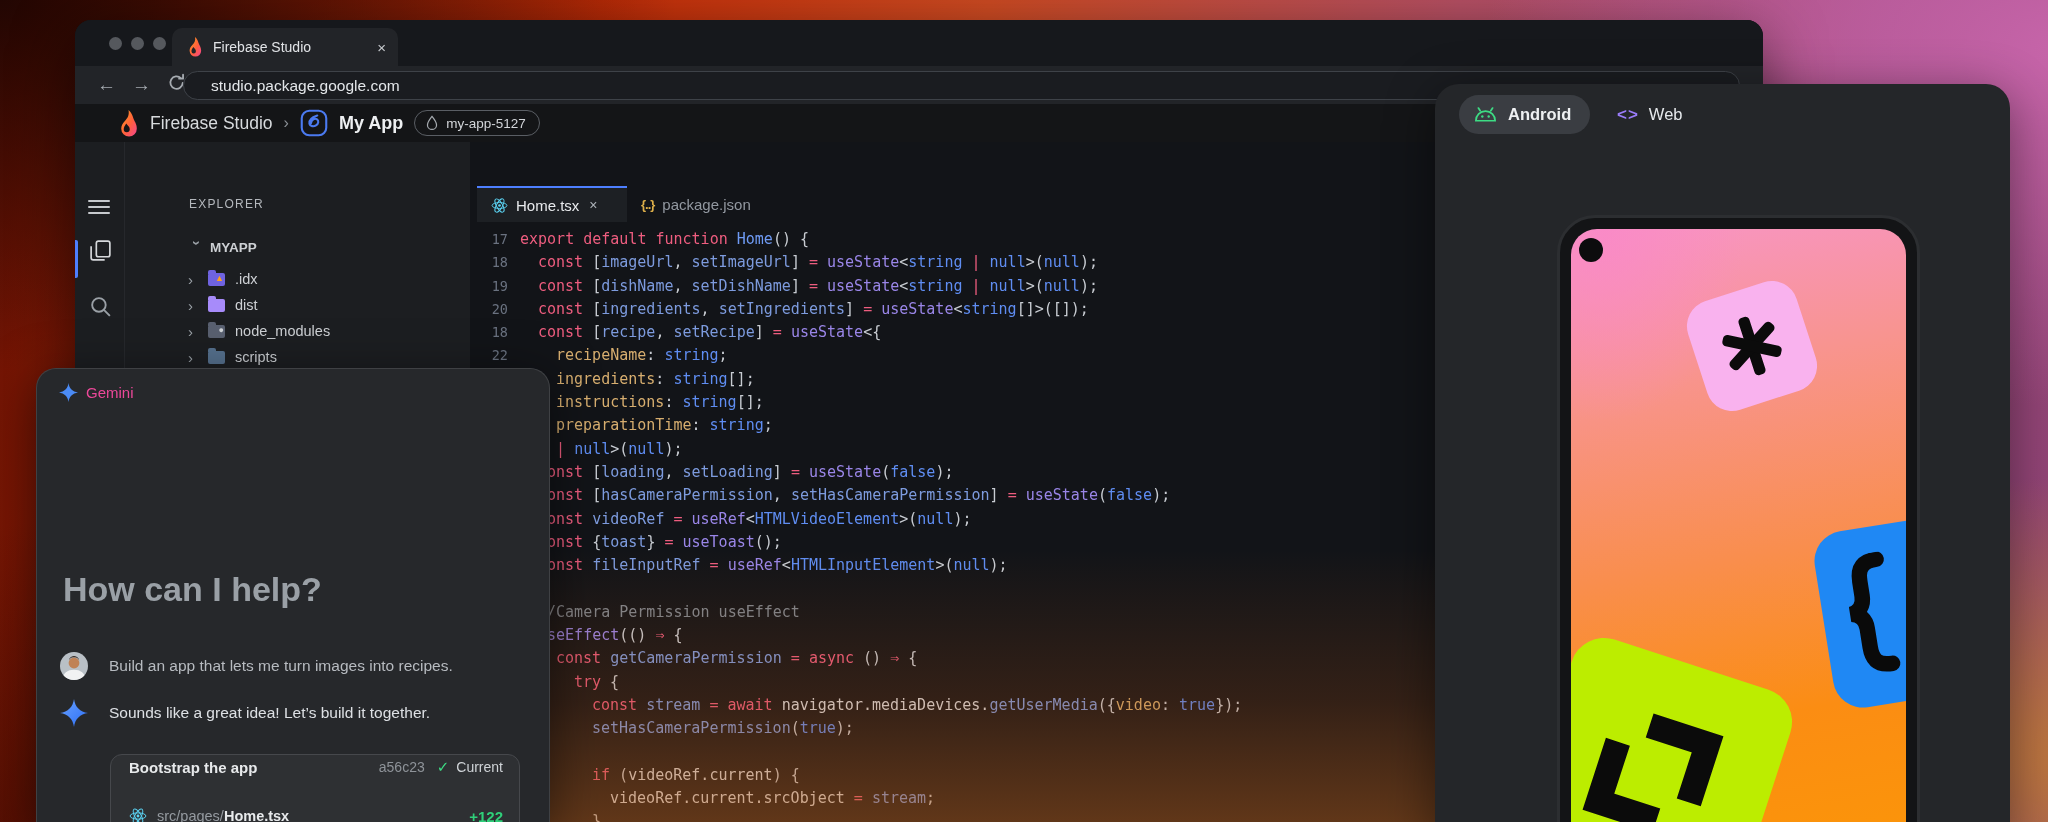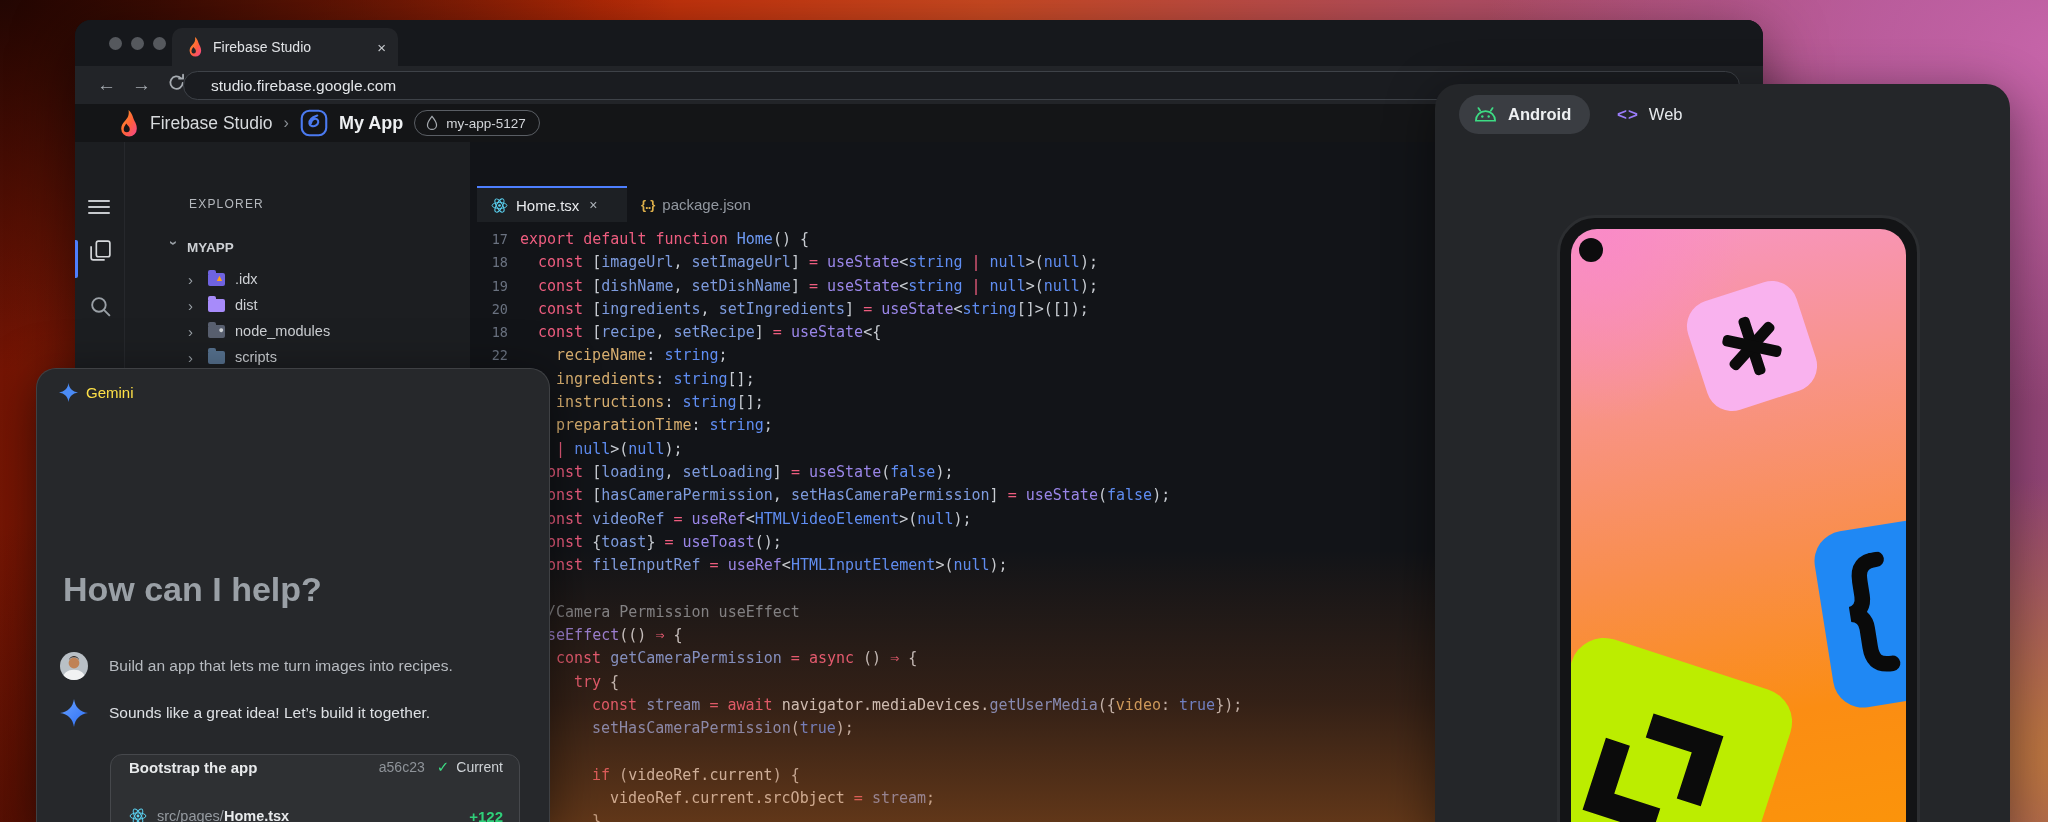--- a/index.html
+++ b/index.html
@@ -72,21 +72,21 @@
   .ln { flex:0 0 38px; width:38px; text-align:right; color:#6a7280; font-size:13.5px; }
   .lt { margin-left:12px; white-space:pre; }
   .tk-k{color:#ee5d7f}.tk-o{color:#ee5d7f}.tk-f{color:#6f9bf5}.tk-v{color:#7d9bde}.tk-h{color:#9a86e8}
   .tk-t{color:#5f8df2}.tk-y{color:#d7ae6f}.tk-p{color:#c8ccd2}.tk-c{color:#7f868e}.tk-w{color:#d8dbdf}
 
   
   .gemini { position:absolute; left:36px; top:368px; width:514px; height:460px; z-index:10;
     background:#26282b; border:1px solid #3f4144; border-bottom:none; border-radius:20px 20px 0 0;
     box-shadow:0 10px 50px rgba(0,0,0,.5); }
   .gem-header { position:absolute; left:22px; top:14px; display:flex; align-items:center; gap:8px; }
-  .gem-header span { color:#fde047; font-size:15px;text-align:center; }
+  .gem-header span { color:#ec4899; font-size:15px;text-align:center; }
   .greet1 { position:absolute; left:26px; top:158px; font-size:34px; font-weight:600; color:#4b8bf5; }
   .greet2 { position:absolute; left:26px; top:201px; font-size:34px; font-weight:600; color:#9aa0a6; }
   .msg { position:absolute; left:23px; display:flex; align-items:center; gap:21px; }
   .msg-user { top:283px; } .msg-gemini { top:330px; }
   .msg-text { font-size:15.5px; color:#b7bbc0; }
   .msg-gemini .msg-text { color:#dde0e4; font-weight:500; }
   .boot-card { position:absolute; left:73px; top:385px; width:410px; height:90px;
     background:#2e3033; border:1px solid #46484c; border-radius:12px; }
   .boot-row1 { position:absolute; left:18px; right:16px; top:0; height:24px; display:flex; align-items:center; }
   .boot-title { color:#e7e9eb; font-size:15px; font-weight:600; flex:1; }
@@ -158,21 +158,21 @@
     </div>
 
     <div class="toolbar">
       <span class="navicon" style="left:22px">←</span>
       <span class="navicon" style="left:57px">→</span>
       <svg class="navicon" style="left:92px" width="19" height="19" viewBox="0 0 20 20">
           <path d="M16.5 10.5 a6.5 6.5 0 1 1 -1.9 -5" fill="none" stroke="#a6abb1" stroke-width="1.9" stroke-linecap="round"></path>
           <path d="M16.9 1.8 l0 4.2 -4.2 0" fill="none" stroke="#a6abb1" stroke-width="1.9" stroke-linecap="round" stroke-linejoin="round"></path>
         </svg>
       <div class="urlbar">
-        <span class="url-text">studio.firebase.google.com</span>
+        <span class="url-text">studio.package.google.com</span>
       </div>
     </div>
 
     <div class="appheader">
       <svg width="21" height="27" viewBox="0 0 20 26">
           <path d="M10 0 C11 5 9 8 6.5 10.5 C4.5 12.5 3 15 3 18 a7.5 7.5 0 0 0 15 0 C18 13 15.5 11 14.5 7.5 C13.8 5 12.5 2 10 0 Z M7.8 13 C9.3 15 11.2 16 11.2 18.5 a2.9 2.9 0 0 1 -5.8 0 C5.4 16.4 6.7 14.9 7.8 13 Z" fill="url(#fl)" fill-rule="evenodd"></path>
         </svg>
       <span class="product-name">Firebase Studio</span>
       <span class="crumb-sep">›</span>
       <svg class="appicon" viewBox="0 0 24 24">
@@ -202,21 +202,21 @@
             <path d="M16 21 H5 a2 2 0 0 1 -2 -2 V8" fill="none" stroke="#d5d8db" stroke-width="1.6"></path>
           </svg>
         <svg class="act-item" style="top:152px" width="25" height="25" viewBox="0 0 24 24">
             <circle cx="10.5" cy="10.5" r="6.5" fill="none" stroke="#9aa0a6" stroke-width="1.8"></circle>
             <line x1="15.5" y1="15.5" x2="21" y2="21" stroke="#9aa0a6" stroke-width="1.8"></line>
           </svg>
       </div>
 
       <div class="explorer">
         <div class="explorer-title">EXPLORER</div>
-        <div class="tree-row" style="left:42px; top:92px; font-weight:700; font-size:13.5px;justify-content:center;">
+        <div class="tree-row" style="left:65px; top:92px; font-weight:700; font-size:13.5px;justify-content:center;">
           <span class="chev down">›</span>
           <span style="margin-left:6px">MYAPP</span>
         </div>
         <div class="tree-row" style="left:63px; top:124px">
           <span class="chev">›</span>
           <span class="folder f-idx">
               <span class="f-glyph" style="color:#ffa01e">▲</span>
             </span>
           <span>.idx</span>
         </div>

